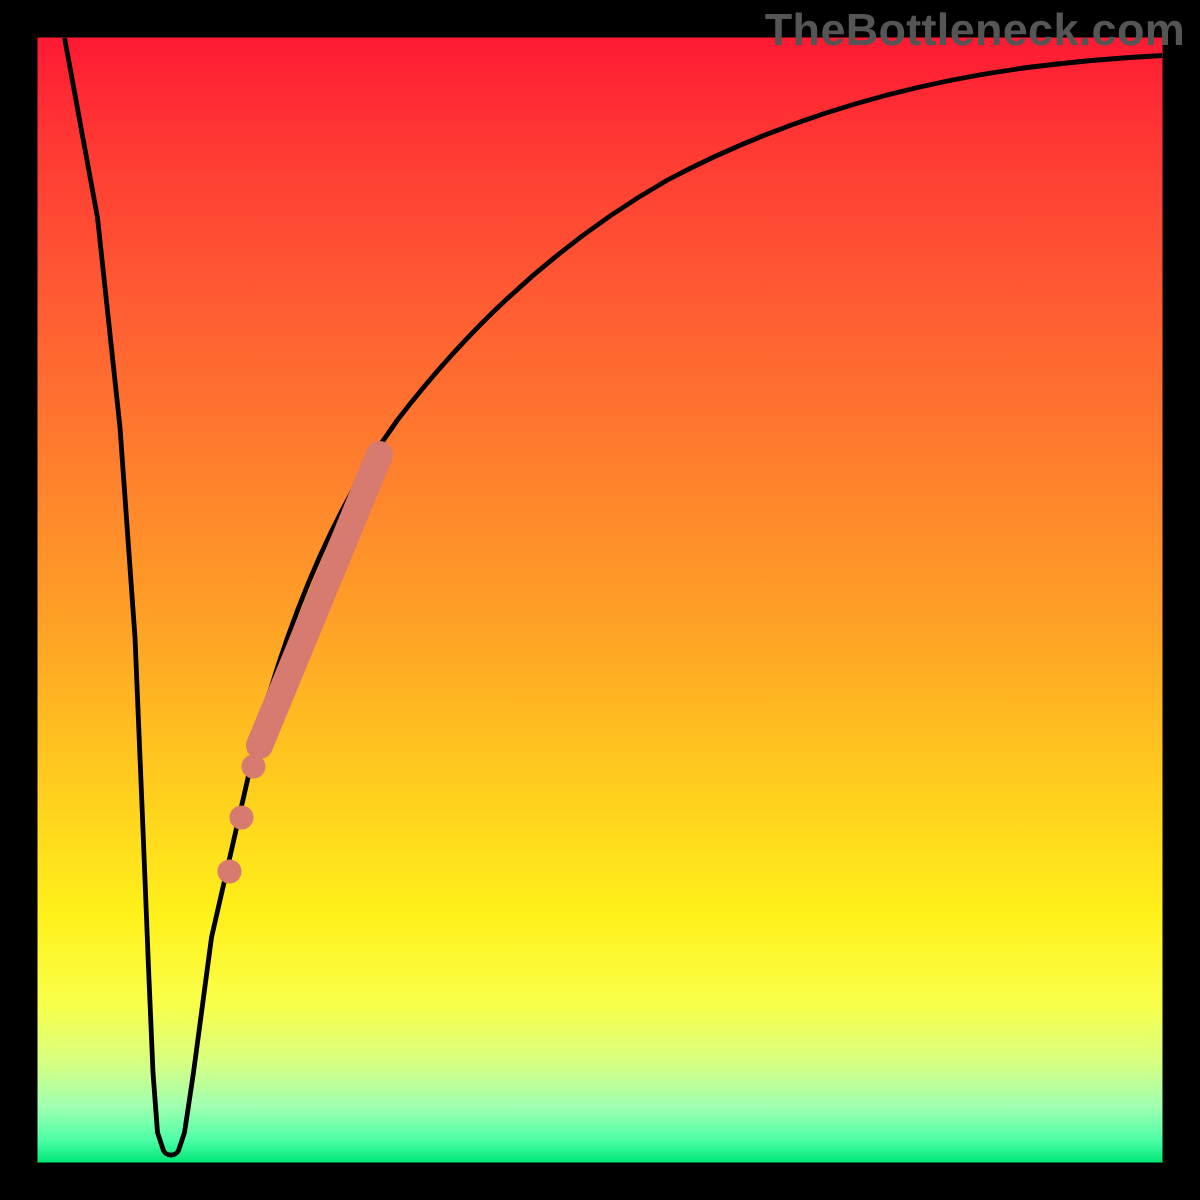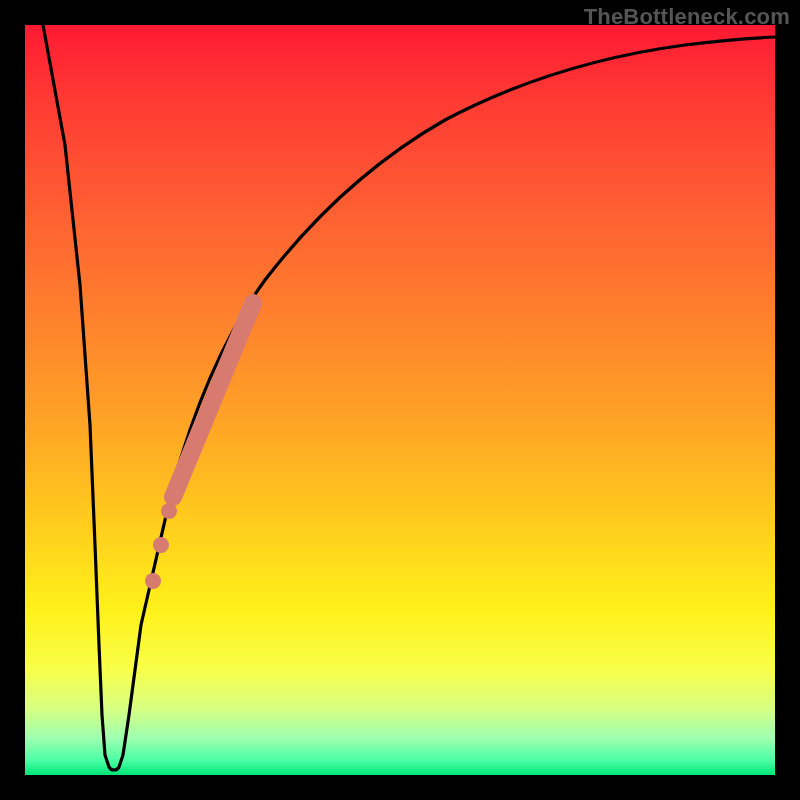--- a/index.html
+++ b/index.html
@@ -38,21 +38,21 @@
       #a0ffb0 95%,
       #4dffa6 98%,
       #00e676 100%
     );
   }
   .watermark {
     position: absolute;
     top: 4px;
     right: 10px;
     color: #555;
-    font-size: 22px;
+    font-size: 30px;
     font-weight: bold;
     letter-spacing: 0.2px;
     user-select: none;
     pointer-events: none;
   }
   svg.curve {
     position: absolute;
     left: 0;
     top: 0;
     width: 750px;

